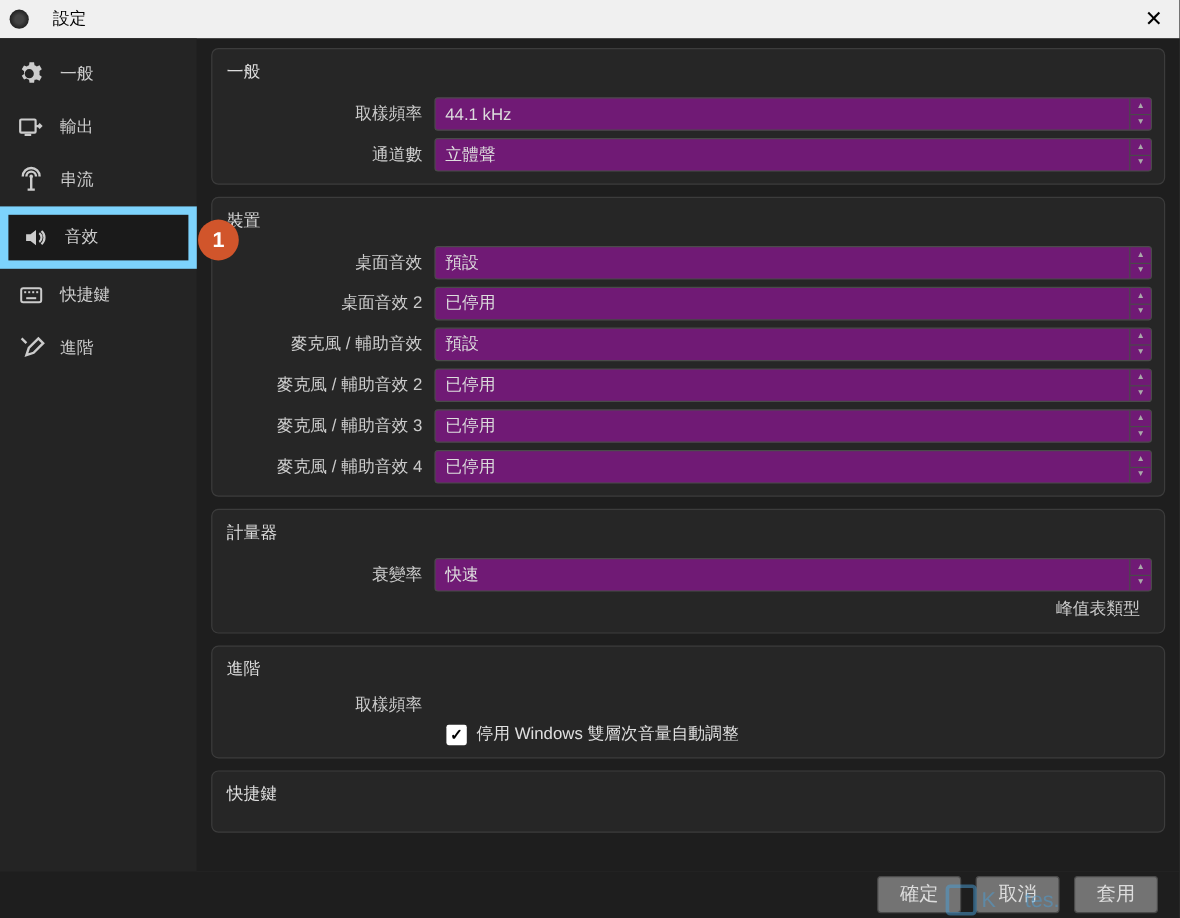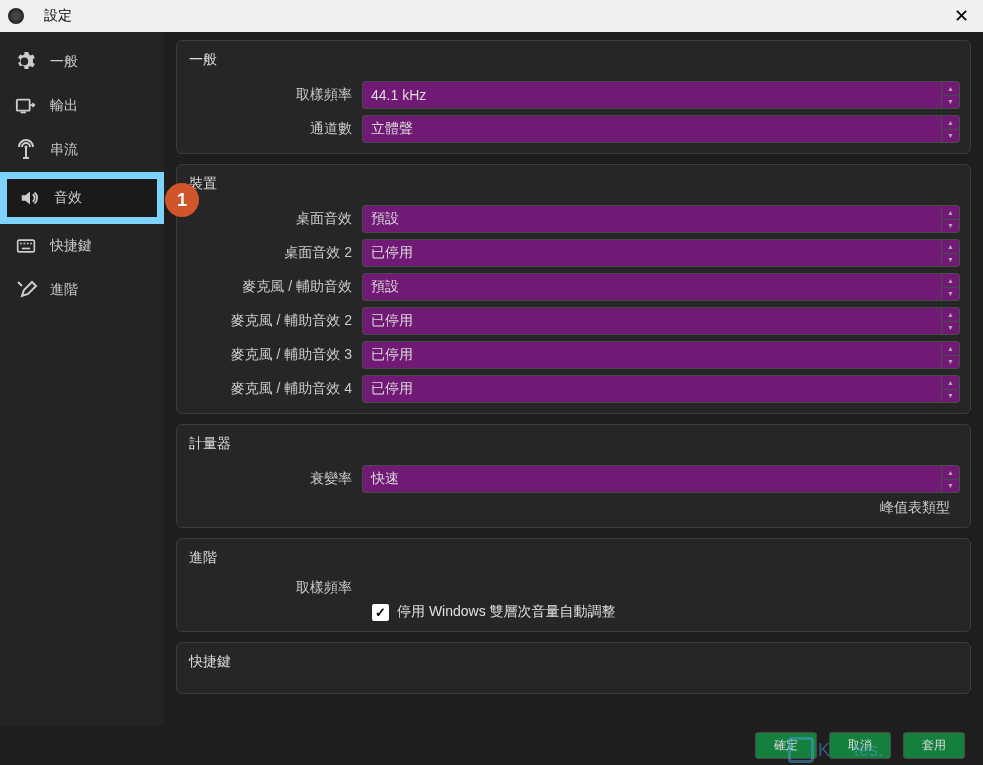--- a/index.html
+++ b/index.html
@@ -159,27 +159,27 @@
       height: 39px;
       background: #1e1e1e;
       display: flex;
       align-items: center;
       justify-content: flex-end;
       padding: 0 18px;
       gap: 12px;
       position: relative;
     }
     .btn {
-      background: #15803d;
+      background: #737373;
       border: 1px solid #4a4a4a;
       color: #ddd;
       padding: 4px 18px;
       border-radius: 3px;
       cursor: pointer;
-      font-size: 12px;
+      font-size: 16px;
     }
     .watermark {
       position: absolute;
       right: 100px;
       bottom: 2px;
       color: #4a9fd8;
       font-size: 18px;
       opacity: 0.5;
       pointer-events: none;
       display: flex;

